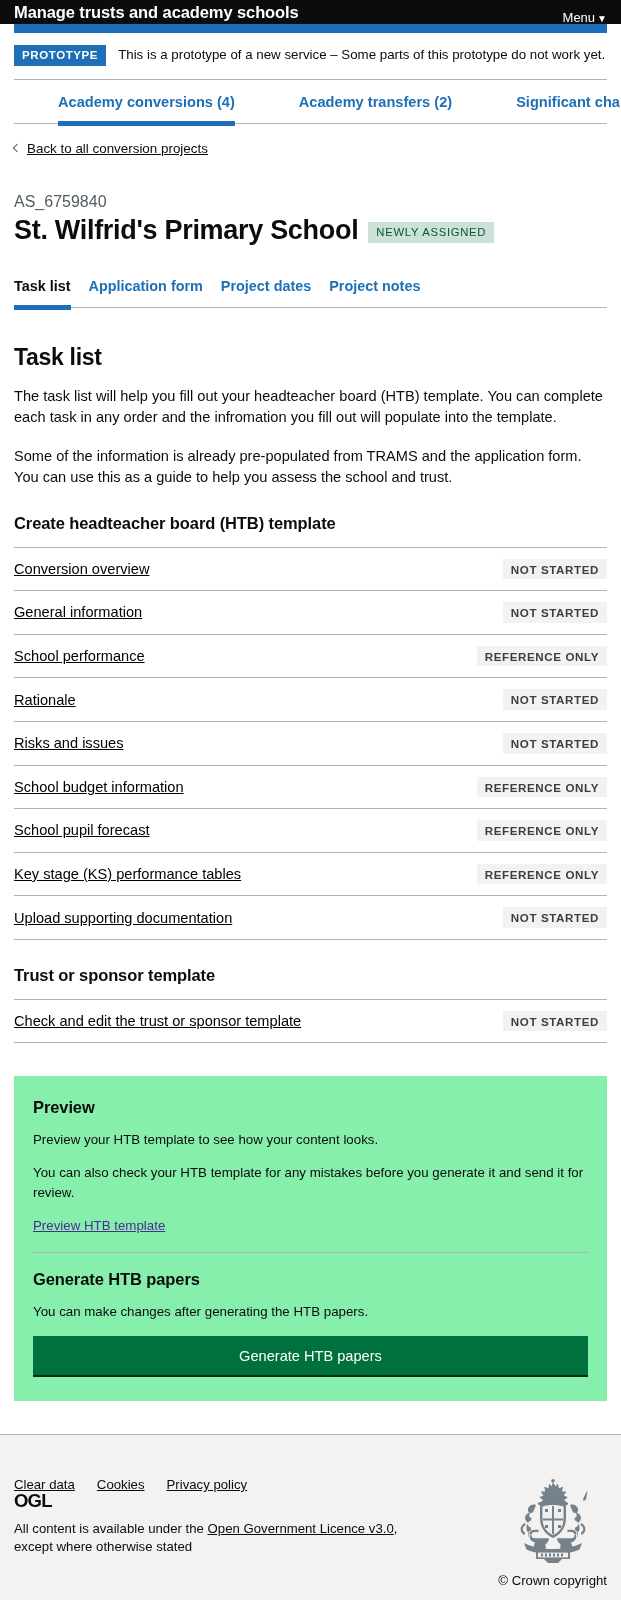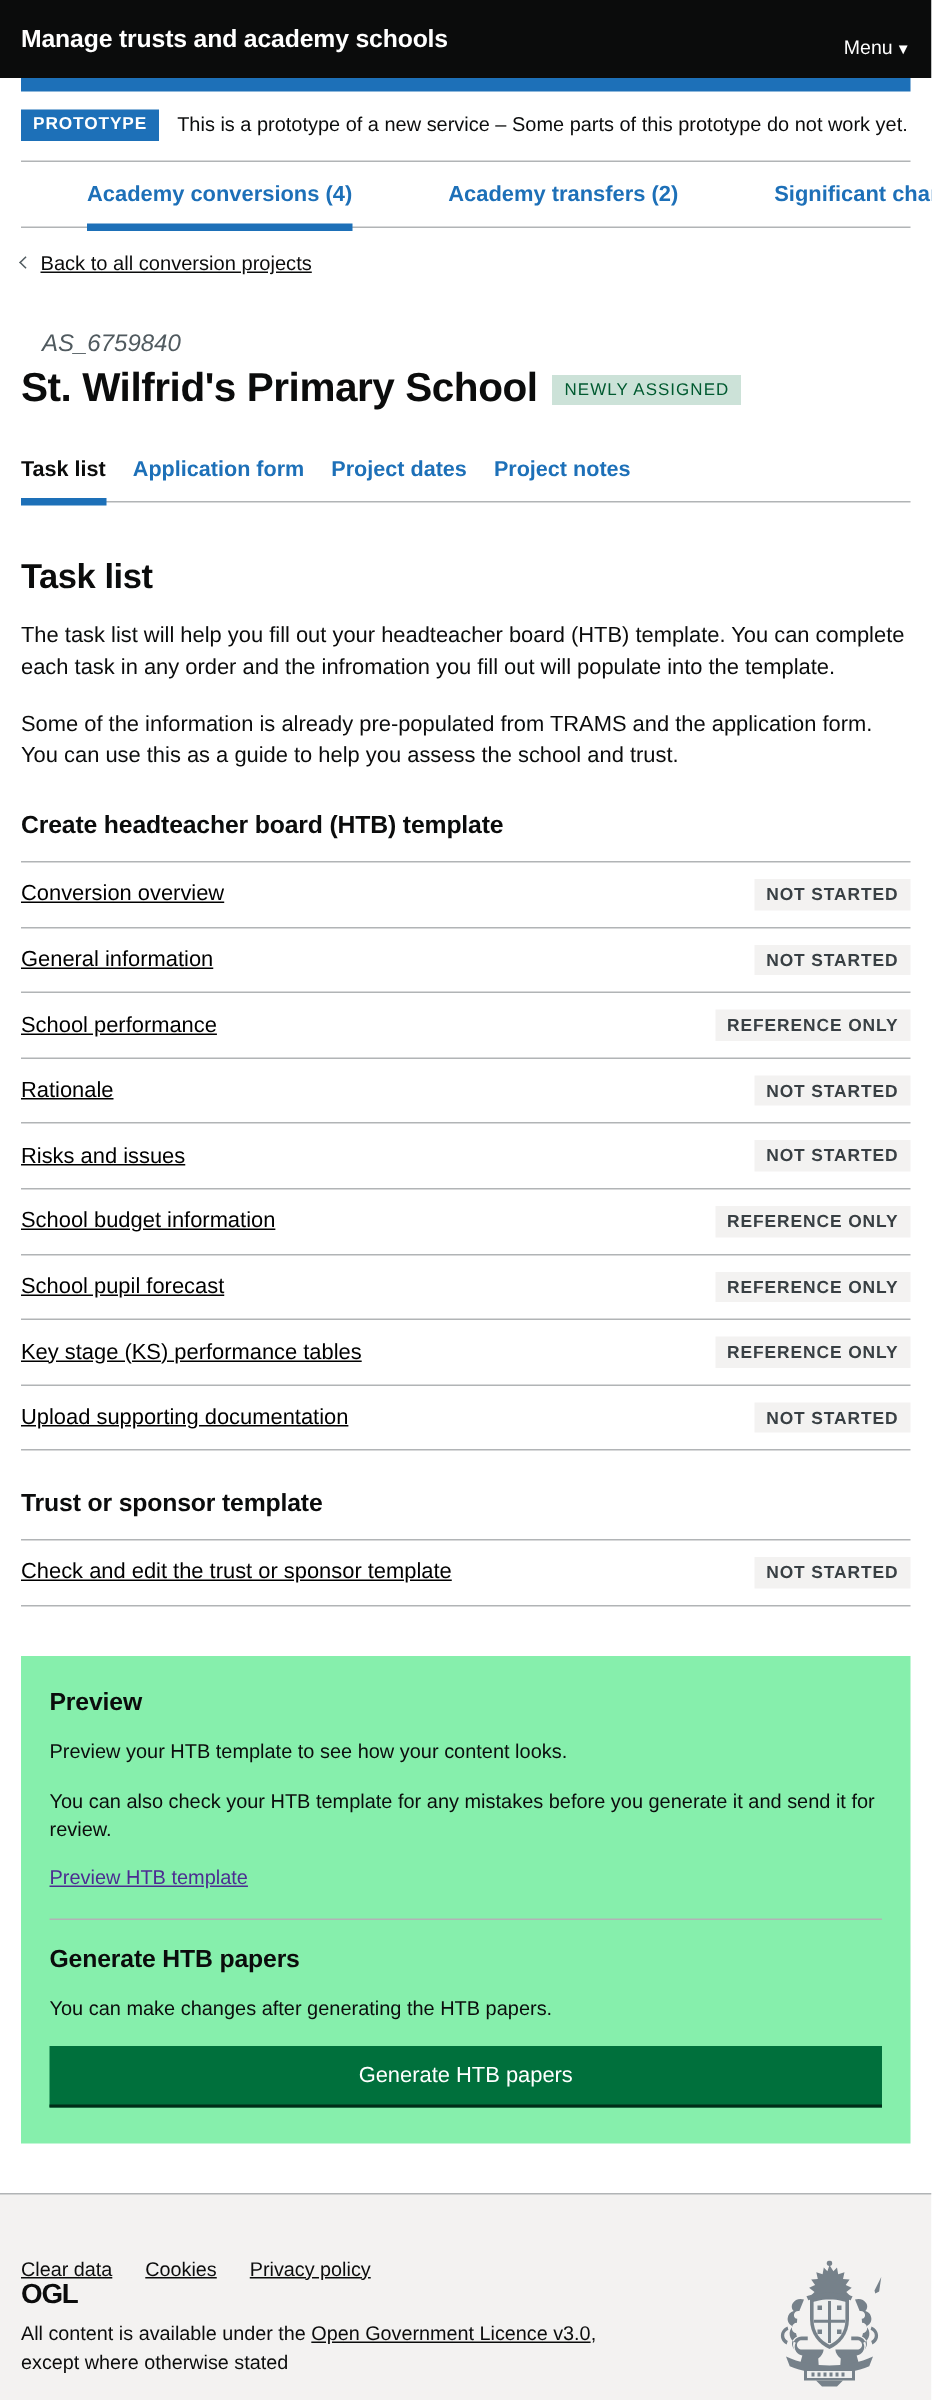--- a/index.html
+++ b/index.html
@@ -8,21 +8,21 @@
     width: 621px;
     font-family: "Liberation Sans", sans-serif;
     background: #ffffff;
     color: #0b0c0c;
     -webkit-font-smoothing: antialiased;
   }
 
   
   .gov-header {
     background: #0b0c0c;
-    height: 52px;
+    height: 24px;
     display: flex;
     align-items: center;
     justify-content: space-between;
     padding: 0 14px;
   }
   .gov-header-title {
     color: #ffffff;
     font-size: 16.5px;
     font-weight: 700;
     letter-spacing: -0.1px;
@@ -103,23 +103,22 @@
     border-bottom: 1.4px solid #505a5f;
     transform: rotate(45deg);
     position: relative;
     top: -1px;
   }
 
   
   .proj-caption {
     font-size: 16px;
     color: #505a5f;
-    margin: 36px 0 3px 14px;
+    margin: 36px 0 3px 0;
     line-height: 1.2;
-    font-style: italic;
   }
   .proj-title-row {
     display: flex;
     align-items: center;
     gap: 10px;
     flex-wrap: wrap;
   }
   .proj-title {
     font-size: 27px;
     font-weight: 700;

